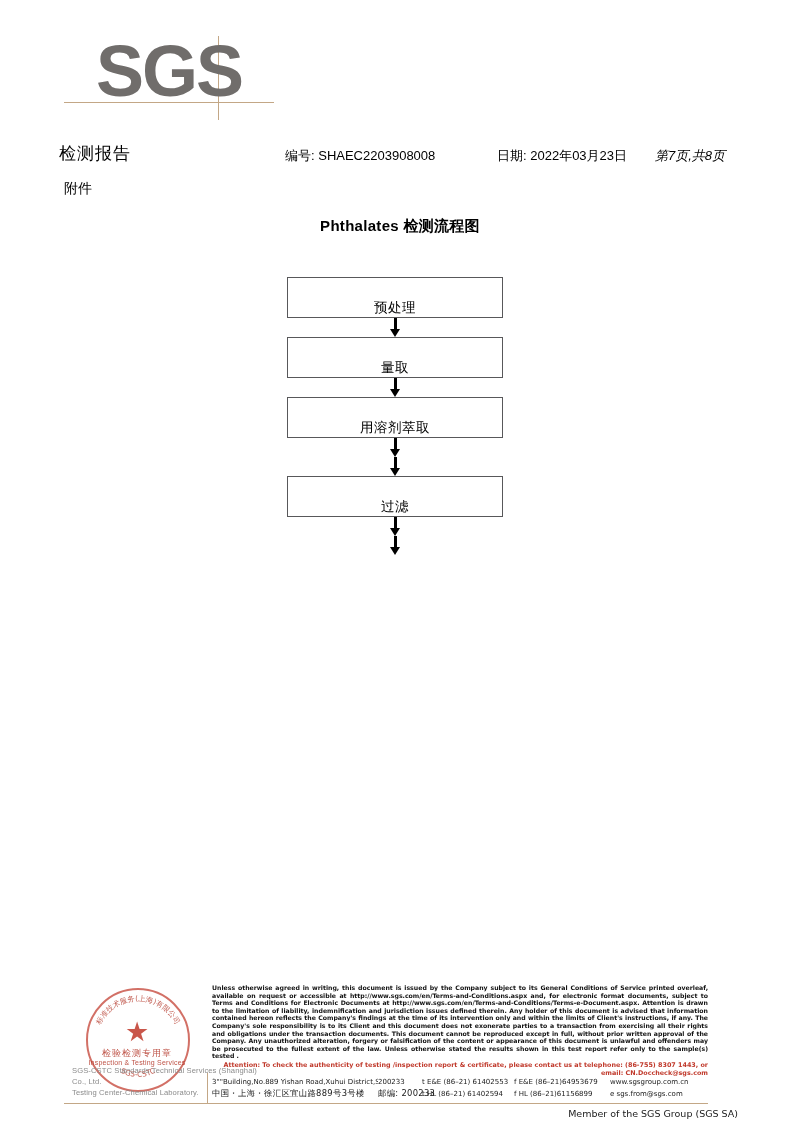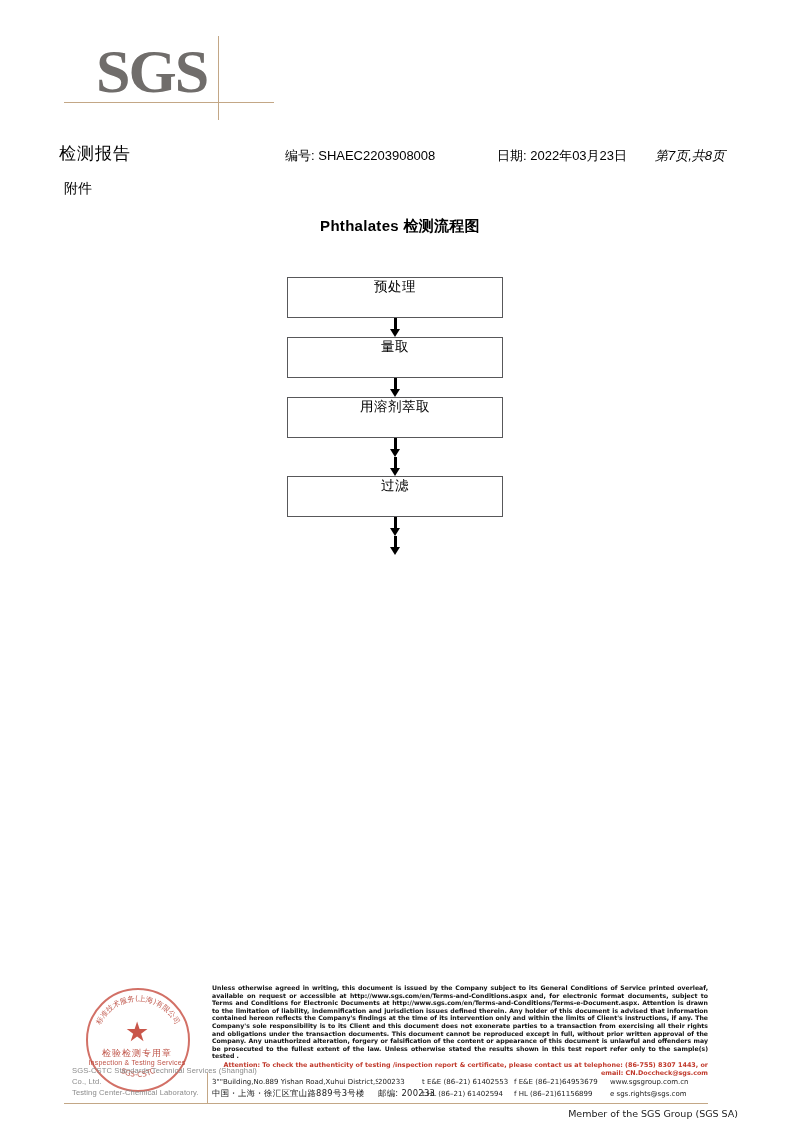--- a/index.html
+++ b/index.html
@@ -28,23 +28,23 @@
     position: absolute;
     left: 96px;
     top: 36px;
     width: 200px;
     height: 86px;
   }
   .logo-text {
     position: absolute;
     left: 0;
     top: 0;
-    font-family: Liberation Serif, serif;
+    font-family: Liberation Sans, sans-serif;
     font-weight: bold;
-    font-size: 62px;
+    font-size: 72px;
     letter-spacing: -2px;
     color: #706d6b;
     line-height: 70px;
     white-space: nowrap;
   }
   .logo-vline {
     position: absolute;
     left: 122px;
     top: 0px;
     width: 1px;
@@ -119,21 +119,21 @@
     top: 277px;
     width: 216px;
   }
   .flow-node {
     position: relative;
     width: 216px;
     height: 41px;
     border: 1px solid #58585a;
     box-sizing: border-box;
     display: flex;
-    align-items: flex-start;
+    align-items: flex-end;
     justify-content: center;
     background: #ffffff;
   }
   .flow-node span {
     font-size: 13.5px;
     font-family: "DejaVu Serif", "Liberation Serif", serif;
     letter-spacing: 0.5px;
     color: #000;
   }
   .flow-arrow {
@@ -425,21 +425,21 @@
         <div class="addr-c2">200233</div>
         <div class="addr-c3">t E&amp;E (86–21) 61402553</div>
         <div class="addr-c4">f E&amp;E (86–21)64953679</div>
         <div class="addr-c5">www.sgsgroup.com.cn</div>
       </div>
       <div class="addr-row">
         <div class="addr-c1 addr-cn">中国・上海・徐汇区宜山路889号3号楼</div>
         <div class="addr-c2 addr-cn">邮编: 200233</div>
         <div class="addr-c3">t HL (86–21) 61402594</div>
         <div class="addr-c4">f HL (86–21)61156899</div>
-        <div class="addr-c5">e  sgs.rights@sgs.com</div>
+        <div class="addr-c5">e  sgs.from@sgs.com</div>
       </div>
     </div>
 
     <div class="hdiv"></div>
     <div class="member">Member of the SGS Group (SGS SA)</div>
   </div>
 
 </div>
 
 </body></html>

